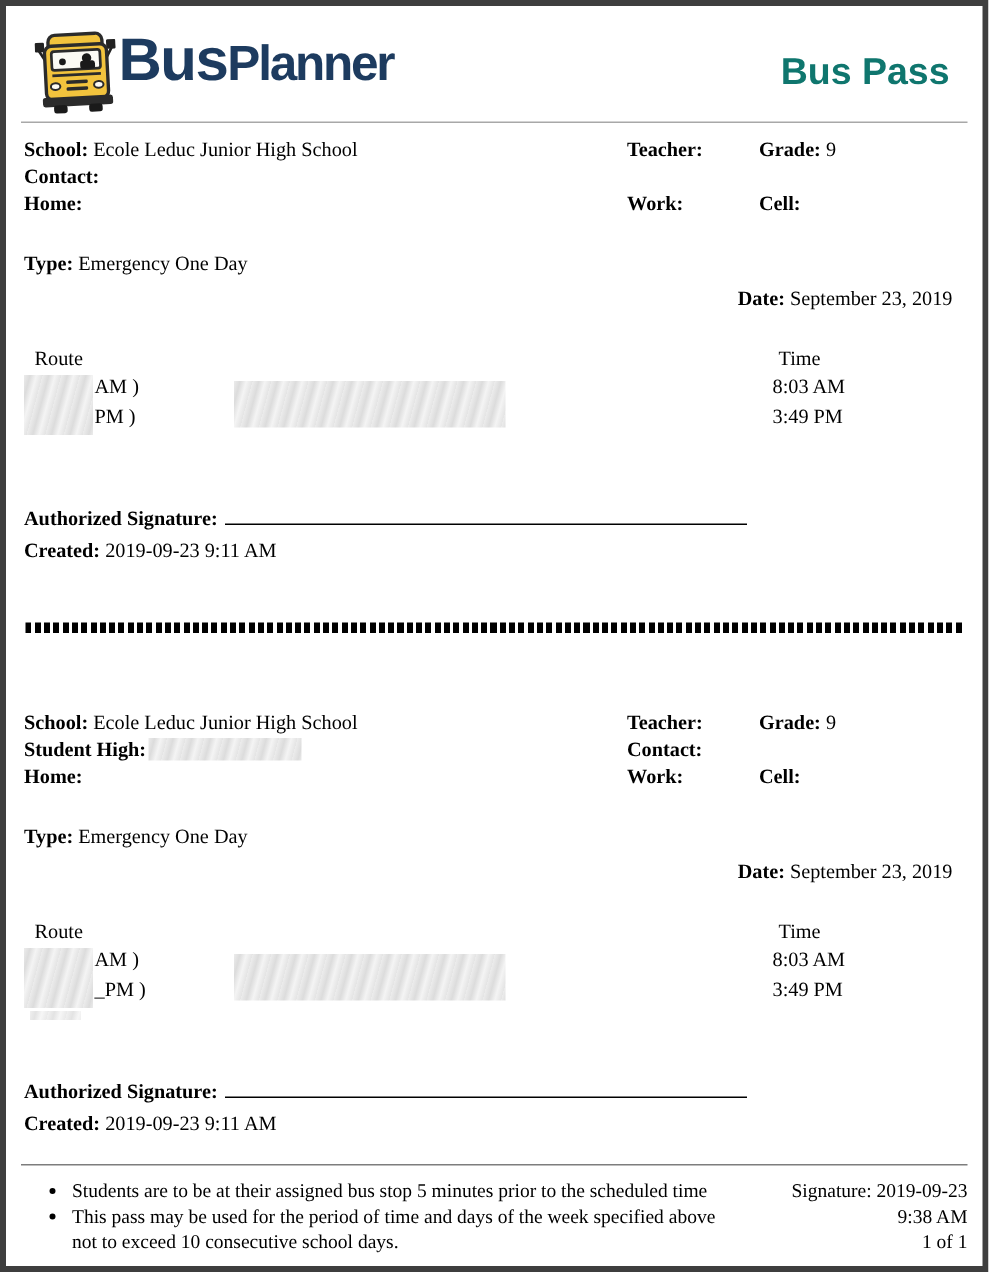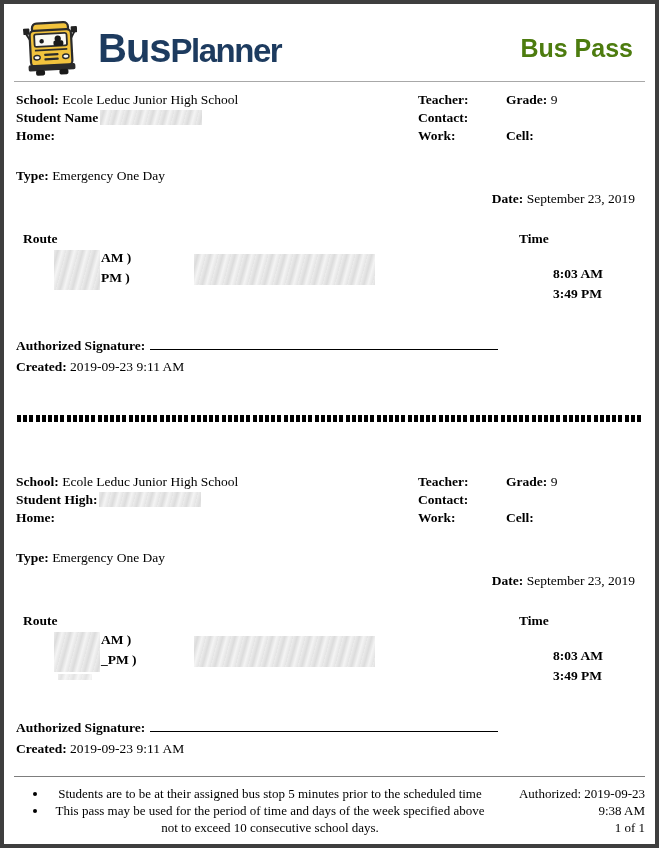--- a/index.html
+++ b/index.html
@@ -12,49 +12,49 @@
     background: #fff;
     border: 4px solid #3e3e3e;
     overflow: hidden;
   }
 
   
   .hdr {
     display: flex; justify-content: space-between; align-items: center;
     padding: 14px 22px 0 20px; height: 74px;
   }
-  .logo { display: flex; align-items: center; gap: 20px; }
+  .logo { display: flex; align-items: flex-start; gap: 1px; }
   .logo svg { transform: rotate(-3deg); }
   .brand { font-family: "Liberation Sans", "DejaVu Sans", sans-serif; font-weight: bold; color: #1d3b5f; white-space: nowrap; }
   .brand-bus { font-size: 40px; letter-spacing: -1px; }
   .brand-planner { font-size: 33px; letter-spacing: -1.5px; }
   .title {
     font-family: "Liberation Sans", "DejaVu Sans", sans-serif;
-    font-size: 25px; font-weight: bold; color: #4d7c0f;
+    font-size: 25px; font-weight: bold; color: #0f766e;
   }
   .hdr-rule { border-top: 1px solid #a8a8a8; margin: 3px 10px 0 10px; }
 
   
   .pass { padding: 9px 20px 0 12px; font-size: 13.5px; }
   .pass b { font-weight: bold; }
   .frow { display: flex; line-height: 18px; }
   .fleft  { width: 402px; }
   .fmid   { width: 88px; }
   .fright { flex: 1; }
 
   .typ { margin-top: 22px; line-height: 17px; }
   .dat { margin-top: 6px;  line-height: 17px; text-align: right; }
 
-  .route { position: relative; margin-top: 23px; height: 66px; font-weight: bold; }
+  .route { position: relative; margin-top: 23px; height: 66px; }
   .route-hdr { line-height: 17px; }
   .route-hdr .rh { margin-left: 7px; }
   .route-hdr .th { position: absolute; left: 503px; top: 0; }
-  .route-body { position: relative; margin-top: 1px; margin-left: 38px; }
+  .route-body { position: relative; margin-top: 1px; }
   .route-lines { margin-left: 47px; line-height: 20px; }
-  .time-lines { position: absolute; left: 499px; top: 16px; line-height: 20px; }
+  .time-lines { position: absolute; left: 499px; top: 0; line-height: 20px; }
 
   .redact {
     background: repeating-linear-gradient(105deg, #ececec 0px, #dcdcdc 4px, #f4f4f4 8px, #e4e4e4 12px);
     display: inline-block;
   }
   .redact-name { width: 102px; height: 15px; vertical-align: -3px; margin-left: 2px; }
   .redact-left { position: absolute; left: 0; top: 2px; width: 46px; height: 40px; }
   .redact-mid  { position: absolute; left: 140px; top: 6px; width: 181px; height: 31px; }
   .redact-smudge { position: absolute; left: 4px; top: 44px; width: 34px; height: 6px; opacity: .8; }
 
@@ -70,21 +70,21 @@
   .pass2 { margin-top: 42px; }
 
   
   .foot {
     position: absolute; left: 10px; right: 10px; bottom: 8px;
     border-top: 1px solid #7d7d7d; padding-top: 8px;
     display: flex; justify-content: space-between;
     font-size: 13px;
   }
   .notes { width: 478px; padding-left: 34px; line-height: 17px; }
-  .notes li { margin: 0; text-align: center; }
+  .notes li { margin: 0; }
   .gen { width: 132px; text-align: right; line-height: 17px; }
   .gen div { white-space: nowrap; }
 </style>
 </head>
 <body>
 
 <div class="page">
 
   <header class="hdr">
     <div class="logo">
@@ -114,21 +114,20 @@
   </header>
   <div class="hdr-rule"></div>
 
   <section class="pass">
     <div class="frow">
       <div class="fleft"><b>School:</b> <span>Ecole Leduc Junior High School</span></div>
       <div class="fmid"><b>Teacher:</b></div>
       <div class="fright"><b>Grade:</b> <span>9</span></div>
     </div>
     <div class="frow">
-      <div class="fleft"><b>Student Name</b><span class="redact redact-name"></span></div>
       <div class="fmid"><b>Contact:</b></div>
       <div class="fright"></div>
     </div>
     <div class="frow">
       <div class="fleft"><b>Home:</b></div>
       <div class="fmid"><b>Work:</b></div>
       <div class="fright"><b>Cell:</b></div>
     </div>
     <div class="typ"><b>Type:</b> <span>Emergency One Day</span></div>
     <div class="dat"><b>Date:</b> <span>September 23, 2019</span></div>
@@ -200,19 +199,19 @@
     <div class="sig"><b>Authorized Signature:</b><span class="sigline"></span></div>
     <div class="created"><b>Created:</b> <span>2019-09-23 9:11 AM</span></div>
   </section>
 
   <footer class="foot">
     <ul class="notes">
       <li>Students are to be at their assigned bus stop 5 minutes prior to the scheduled time</li>
       <li>This pass may be used for the period of time and days of the week specified above not to exceed 10 consecutive school days.</li>
     </ul>
     <div class="gen">
-      <div><span>Authorized:</span> <span>2019-09-23</span></div>
+      <div><span>Signature:</span> <span>2019-09-23</span></div>
       <div>9:38 AM</div>
       <div>1 of 1</div>
     </div>
   </footer>
 
 </div>
 
 </body></html>

